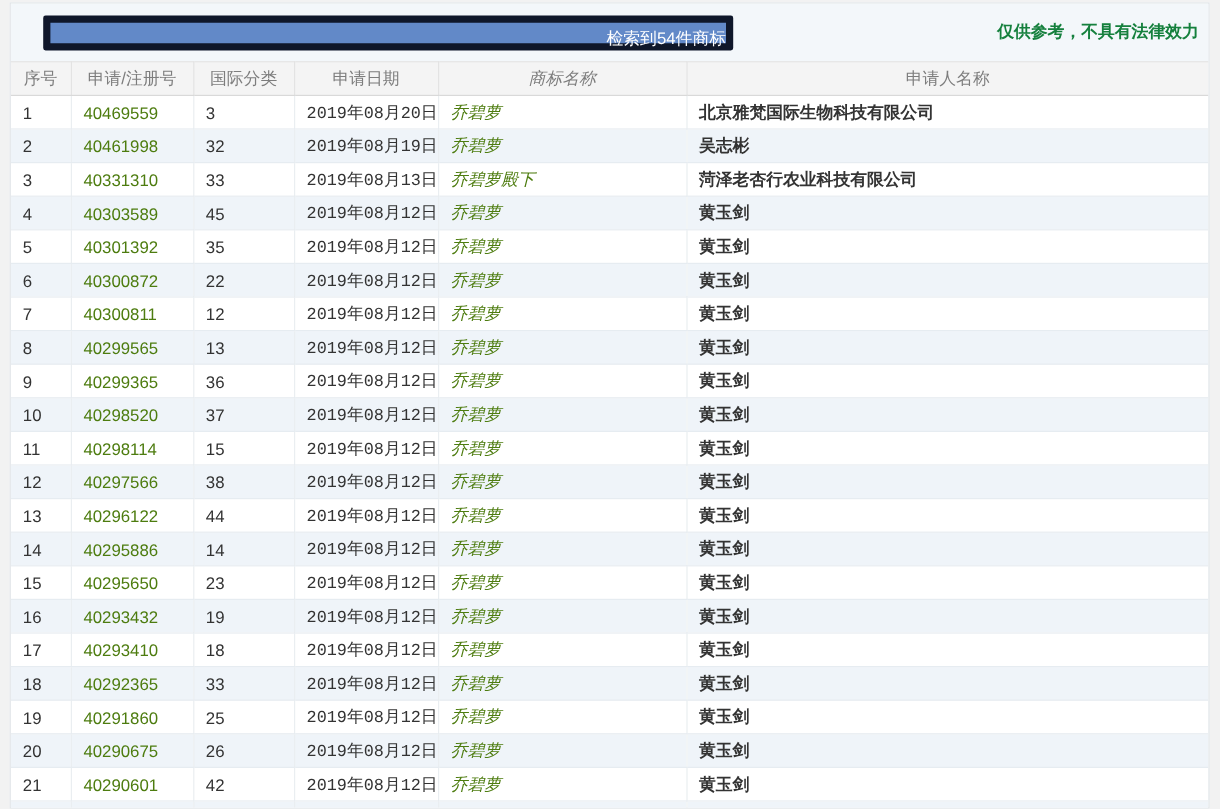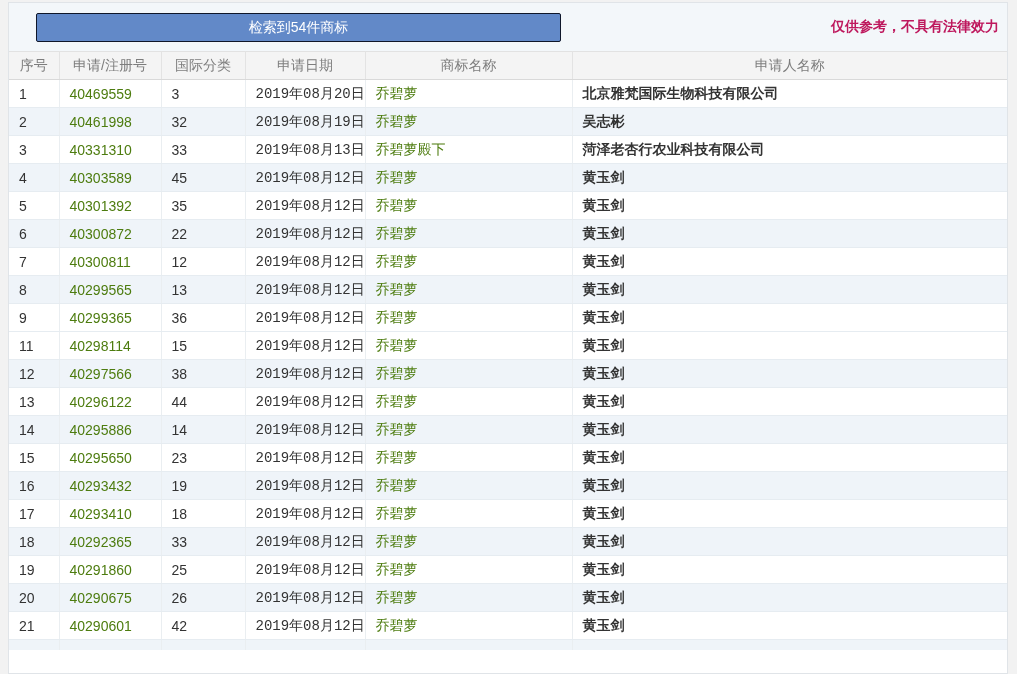--- a/index.html
+++ b/index.html
@@ -19,37 +19,37 @@
     overflow: hidden;
   }
   .toolbar {
     height: 48px;
     background: #f3f7fa;
     display: flex;
     align-items: center;
   }
   .result-button {
     display: block;
-    width: 525px;
+    width: 575px;
     height: 29px;
     line-height: 27px;
     margin-left: 27px;
     background: #6289c8;
-    border: 1px solid #0f172a;
+    border: 6px solid #0f172a;
     border-radius: 2px;
     color: #ffffff;
     font-size: 14px;
-    text-align: center;
+    text-align: right;
     cursor: pointer;
     font-family: inherit;
   }
   .disclaimer {
     margin-left: auto;
     margin-right: 8px;
-    color: #be185d;
+    color: #15803d;
     font-weight: bold;
     font-size: 14px;
     white-space: nowrap;
   }
   table.results {
     width: 100%;
     border-collapse: collapse;
     table-layout: fixed;
   }
   table.results th {
@@ -76,21 +76,21 @@
     vertical-align: middle;
   }
   table.results td:last-child { border-right: none; }
   tr.odd  td { background: #ffffff; }
   tr.even td { background: #eff4f9; }
   tr.partial td { height: 10px; border-bottom: none; }
   .c1 { width: 50px;  }
   .c2 { width: 102px; }
   .c3 { width: 84px;  }
   .c4 { width: 120px; font-family: Liberation Mono, monospace; }
-  .c5 { width: 207px; }
+  .c5 { width: 207px; font-style: italic; }
   .c6 { width: auto; font-weight: bold;  }
   a.link {
     color: #4d7c0f;
     text-decoration: none;
     cursor: pointer;
   }
 </style>
 </head>
 <body>
 
@@ -177,20 +177,28 @@
     <td class="c6">黄玉剑</td>
   </tr>
         <tr class="odd">
     <td class="c1">9</td>
     <td class="c2"><a class="link">40299365</a></td>
     <td class="c3">36</td>
     <td class="c4">2019年08月12日</td>
     <td class="c5"><a class="link">乔碧萝</a></td>
     <td class="c6">黄玉剑</td>
   </tr>
+        <tr class="even">
+    <td class="c1">10</td>
+    <td class="c2"><a class="link">40298520</a></td>
+    <td class="c3">37</td>
+    <td class="c4">2019年08月12日</td>
+    <td class="c5"><a class="link">乔碧萝</a></td>
+    <td class="c6">黄玉剑</td>
+  </tr>
         <tr class="odd">
     <td class="c1">11</td>
     <td class="c2"><a class="link">40298114</a></td>
     <td class="c3">15</td>
     <td class="c4">2019年08月12日</td>
     <td class="c5"><a class="link">乔碧萝</a></td>
     <td class="c6">黄玉剑</td>
   </tr>
         <tr class="even">
     <td class="c1">12</td>

